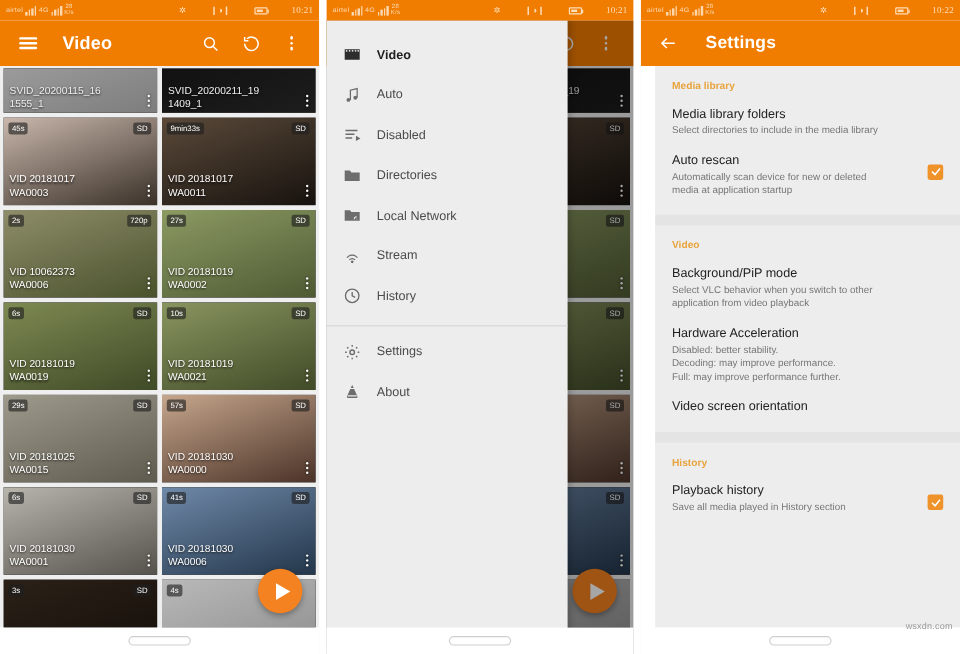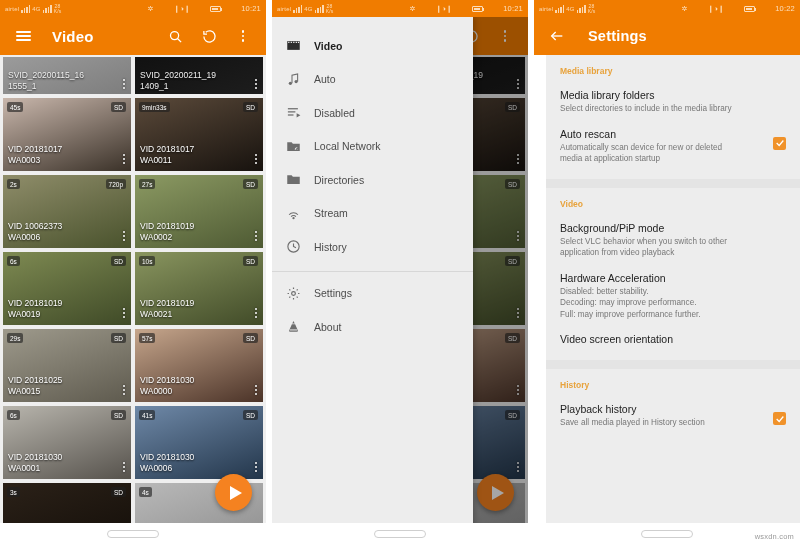--- a/index.html
+++ b/index.html
@@ -34,21 +34,21 @@
     display: flex;
     align-items: center;
     justify-content: space-between;
     padding: 0 5px;
     color: #ffe9cf;
     font-size: 7px;
     letter-spacing: .2px;
     position: relative; z-index: 40;
   }
   .sb-left { display: flex; align-items: center; gap: 2px; opacity: .85; }
-  .sb-right { display: flex; align-items: center; gap: 20px; opacity: .9; }
+  .sb-right { display: flex; align-items: center; gap: 20px; opacity: .9; font-family: Liberation Serif, serif; }
   .carrier { font-size: 6px; transform: scaleY(.9); }
   .bars { display: inline-flex; align-items: flex-end; gap: 1px; height: 8px; }
   .bars i { display: block; width: 1.5px; background: #ffe9cf; }
   .bars i:nth-child(1){height:3px}.bars i:nth-child(2){height:4.5px}
   .bars i:nth-child(3){height:6px}.bars i:nth-child(4){height:8px}
   .kbs { font-size: 5px; line-height: 5px; text-align: center; }
   .glyph { font-size: 7px; }
   .battshape { width: 11px; height: 6px; border: 1px solid #ffe9cf; border-radius: 1px; position: relative; }
   .battshape::after { content:''; position:absolute; right:-2px; top:1.5px; width:1px;height:3px;background:#ffe9cf;}
   .battshape i { position:absolute; left:1px; top:1px; bottom:1px; width:60%; background:#ffe9cf;}
@@ -189,21 +189,21 @@
   .pref-title { font-size: 10.5px; color:#222; line-height: 14px; }
   .pref-sum { font-size: 8.2px; color:#777; line-height: 11.5px; margin-top:1px; white-space: pre-line;}
   .chk {
     width: 13px; height: 13px; border-radius:2px; background:#F0922A;
     display:flex; align-items:center; justify-content:center; margin-top: 10px;
     flex: 0 0 auto;
   }
   .chk svg { display:block; }
 
   .watermark {
-    position:absolute; right: 6px; bottom: 4px;
+    position:absolute; right: 6px; bottom: 19px;
     font-size: 7.5px; color:#9a9a9a; z-index: 60; letter-spacing:.2px;margin-left:16px;
   }
 </style>
 </head>
 <body>
 
 <div class="stage">
 
   <div class="phone p1">
     <div class="statusbar">
@@ -686,35 +686,35 @@
               <line x1="3" y1="16" x2="12" y2="16"></line>
               <polygon points="17,13 23,16.5 17,20" fill="currentColor" stroke="none"></polygon>
             </svg>
           </span>
           <span class="lbl">Disabled</span>
         </div>
         <div class="dr-item">
           <span class="dr-ico">
             <svg width="15" height="15" viewBox="0 0 24 24" fill="currentColor">
               <path d="M2 5h7l2 2.5h11V19H2z"></path>
+            </svg>
+          </span>
+          <span class="lbl">Directories</span>
+        </div>
+        <div class="dr-item">
+          <span class="dr-ico">
+            <svg width="15" height="15" viewBox="0 0 24 24" fill="currentColor">
+              <path d="M2 5h7l2 2.5h11V19H2z"></path>
               <g fill="#ededed">
                 <path d="M14 17a4 4 0 0 1 4-4v1.4a2.6 2.6 0 0 0-2.6 2.6z"></path>
                 <path d="M17.2 17a1 1 0 0 1 1-1v1z"></path>
               </g>
             </svg>
           </span>
           <span class="lbl">Local Network</span>
-        </div>
-        <div class="dr-item">
-          <span class="dr-ico">
-            <svg width="15" height="15" viewBox="0 0 24 24" fill="currentColor">
-              <path d="M2 5h7l2 2.5h11V19H2z"></path>
-            </svg>
-          </span>
-          <span class="lbl">Directories</span>
         </div>
         <div class="dr-item">
           <span class="dr-ico">
             <svg width="15" height="15" viewBox="0 0 24 24" fill="none" stroke="currentColor" stroke-width="1.7">
               <path d="M5 14a9 9 0 0 1 14 0"></path>
               <path d="M8.2 17a5 5 0 0 1 7.6 0"></path>
               <circle cx="12" cy="19.5" r="1.8" fill="currentColor" stroke="none"></circle>
             </svg>
           </span>
           <span class="lbl">Stream</span>

